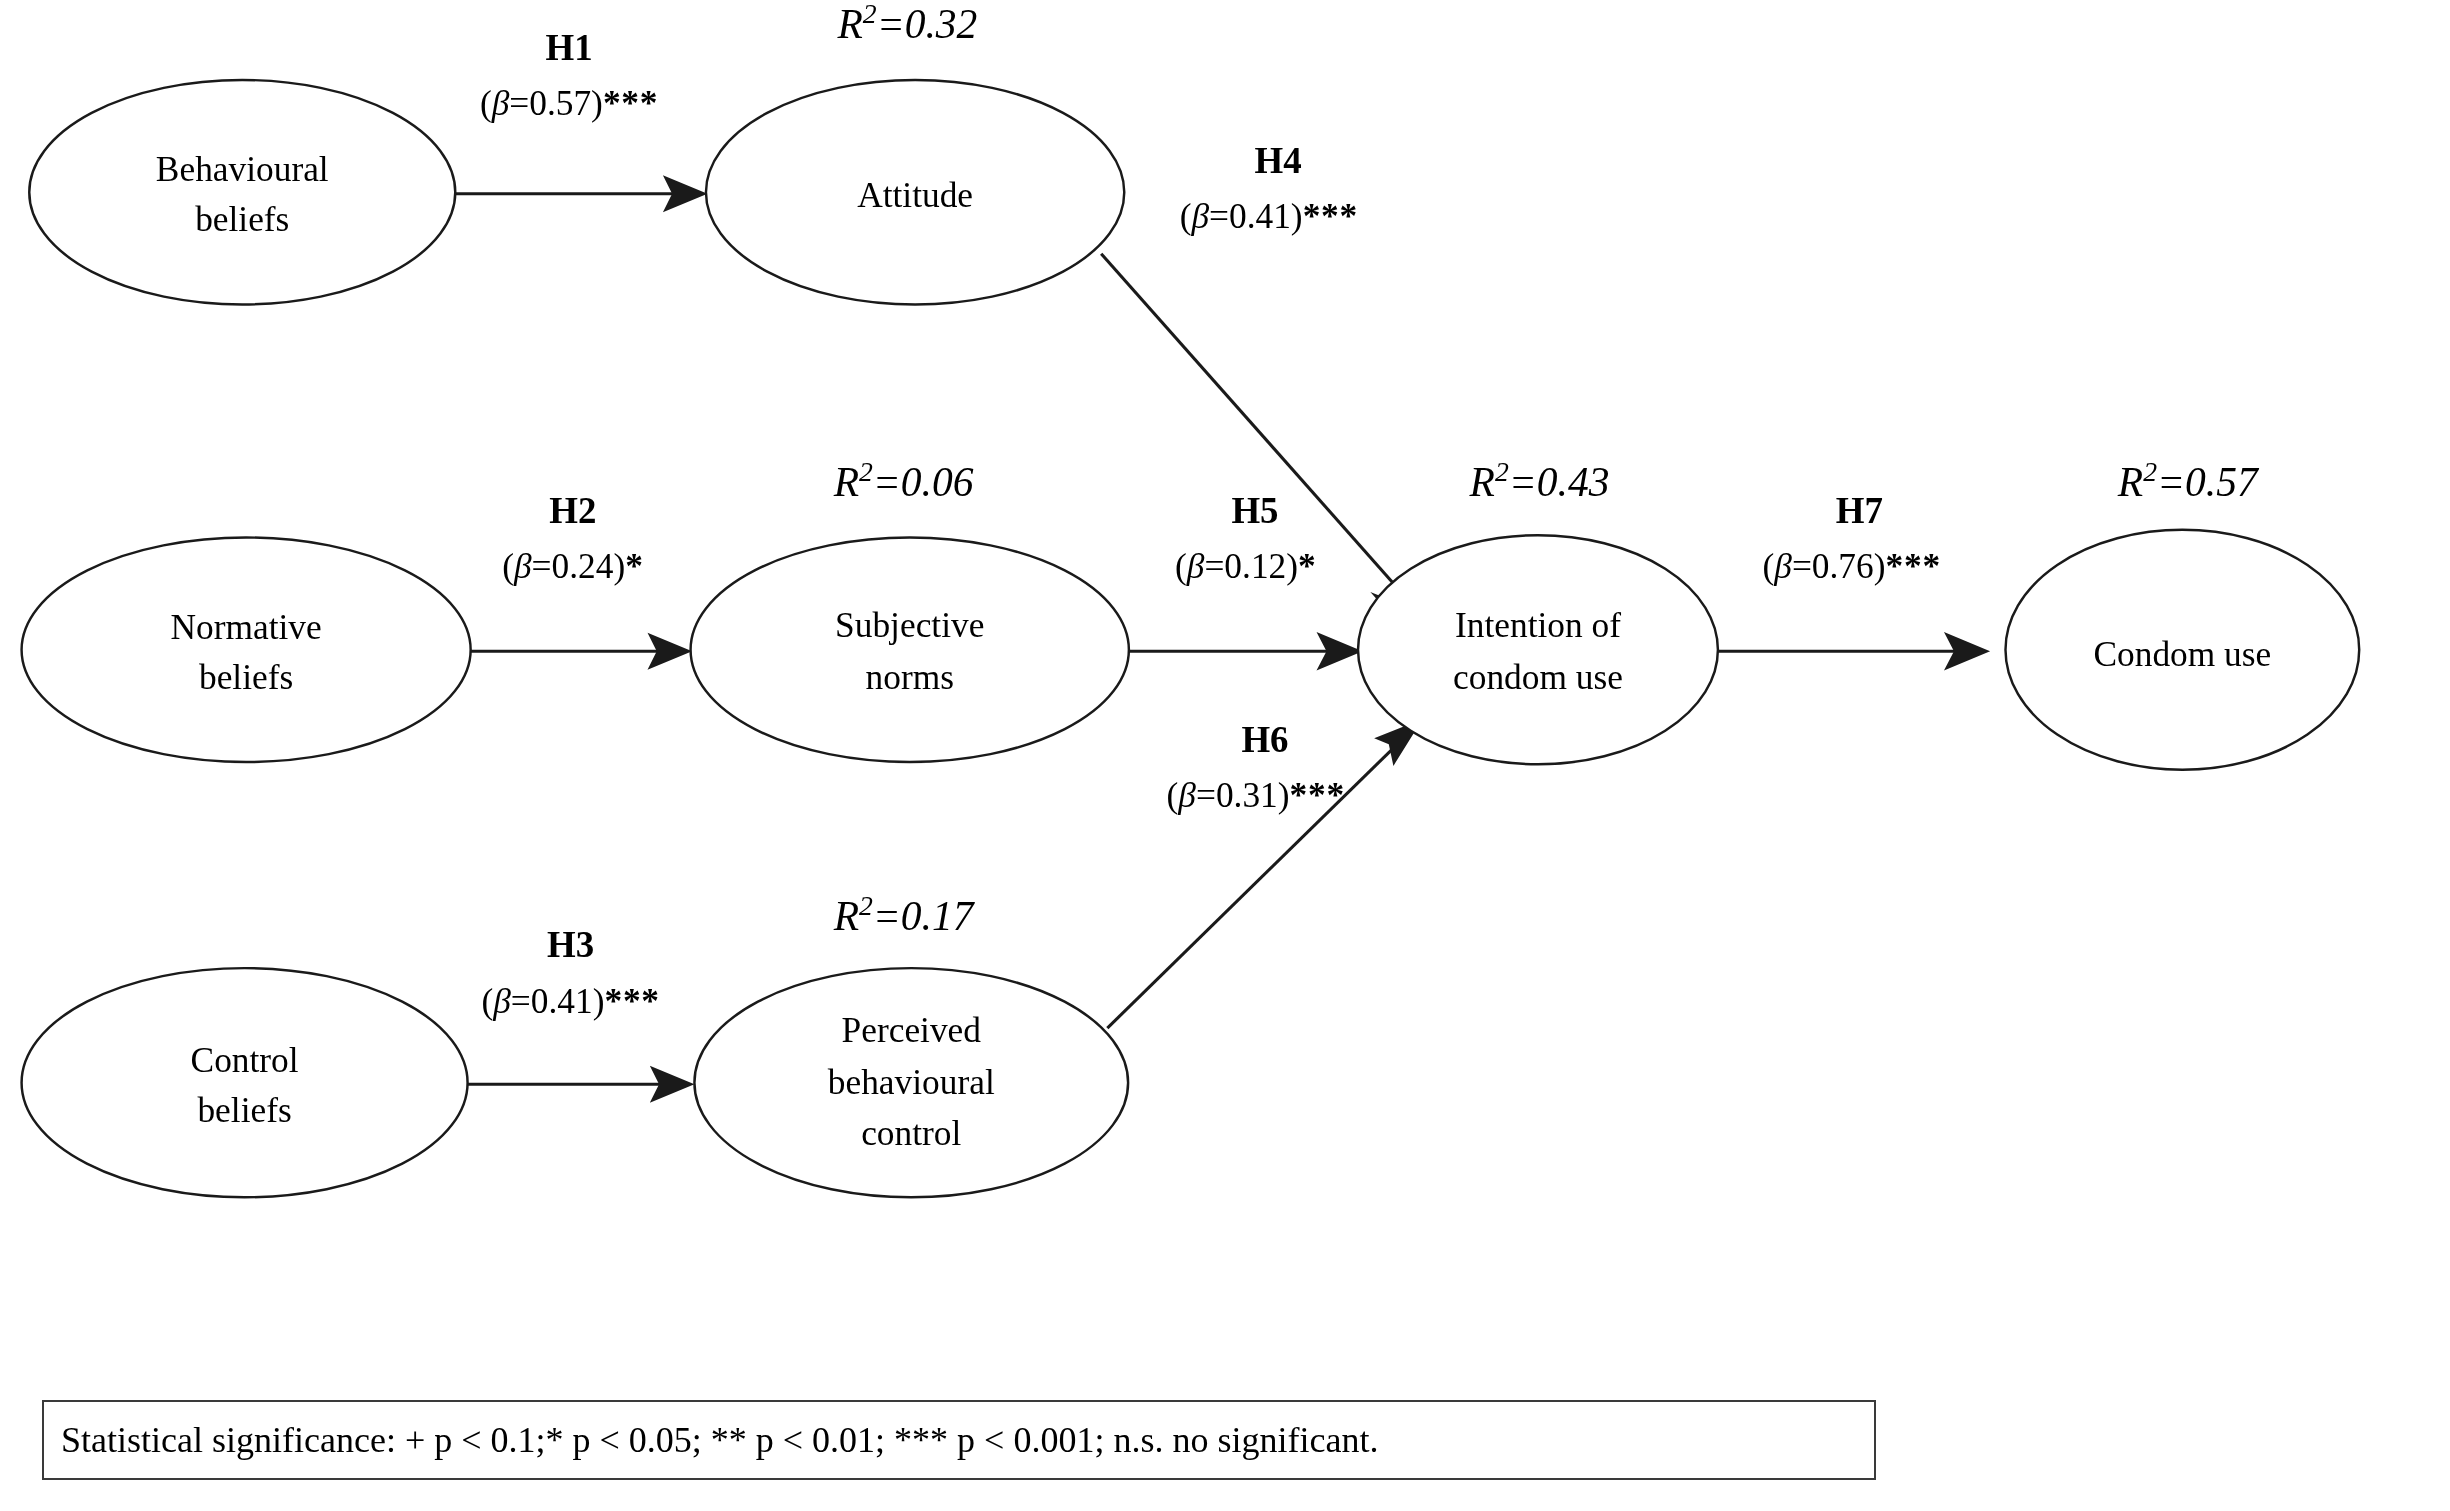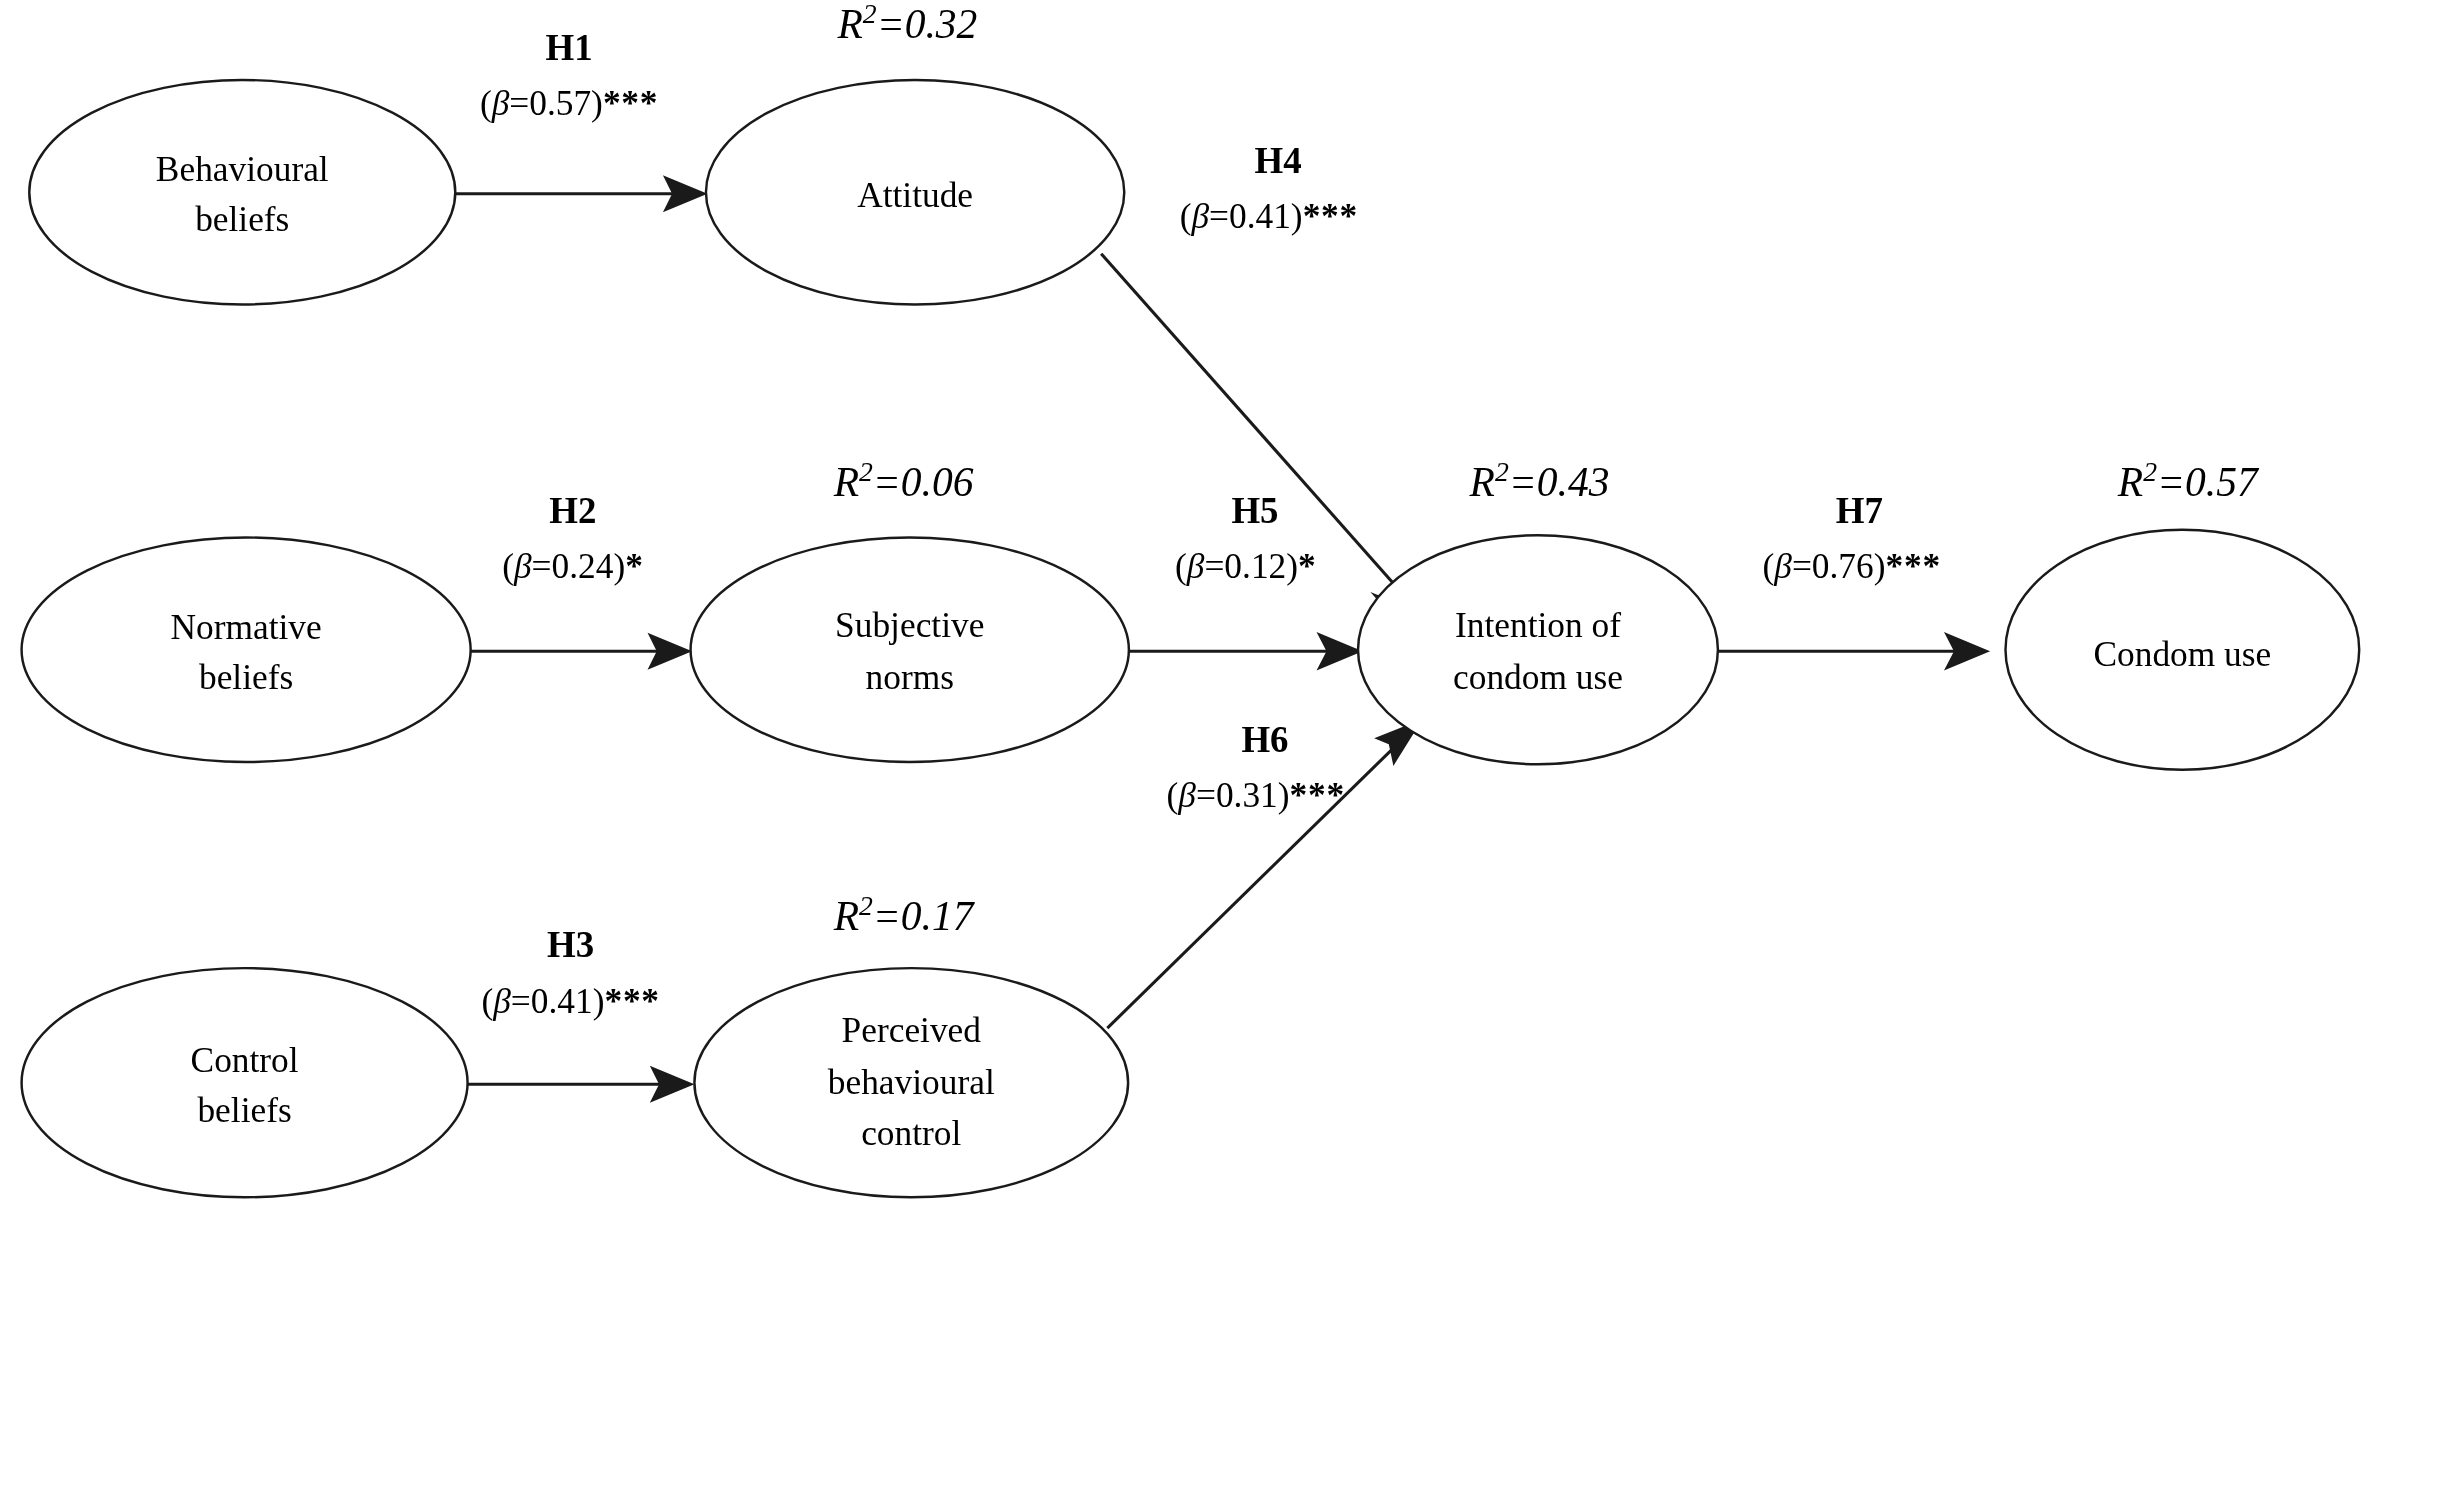--- a/index.html
+++ b/index.html
@@ -249,15 +249,18 @@
 
     <g>
       <text class="hyp-code" x="2418" y="680">H7</text>
       <text class="hyp-beta" x="2408" y="752">
         <tspan>(</tspan><tspan class="beta-sym">β</tspan><tspan>=0.76)</tspan><tspan class="stars">***</tspan>
       </text>
     </g>
 
   </svg>
 
+  <div class="legend-box">
+    <div class="legend-text">Statistical  significance:  + p &lt; 0.1;* p &lt; 0.05; ** p &lt; 0.01; *** p &lt; 0.001; n.s. no significant.</div>
+  </div>
 
 </div>
 
 
 </body></html>

